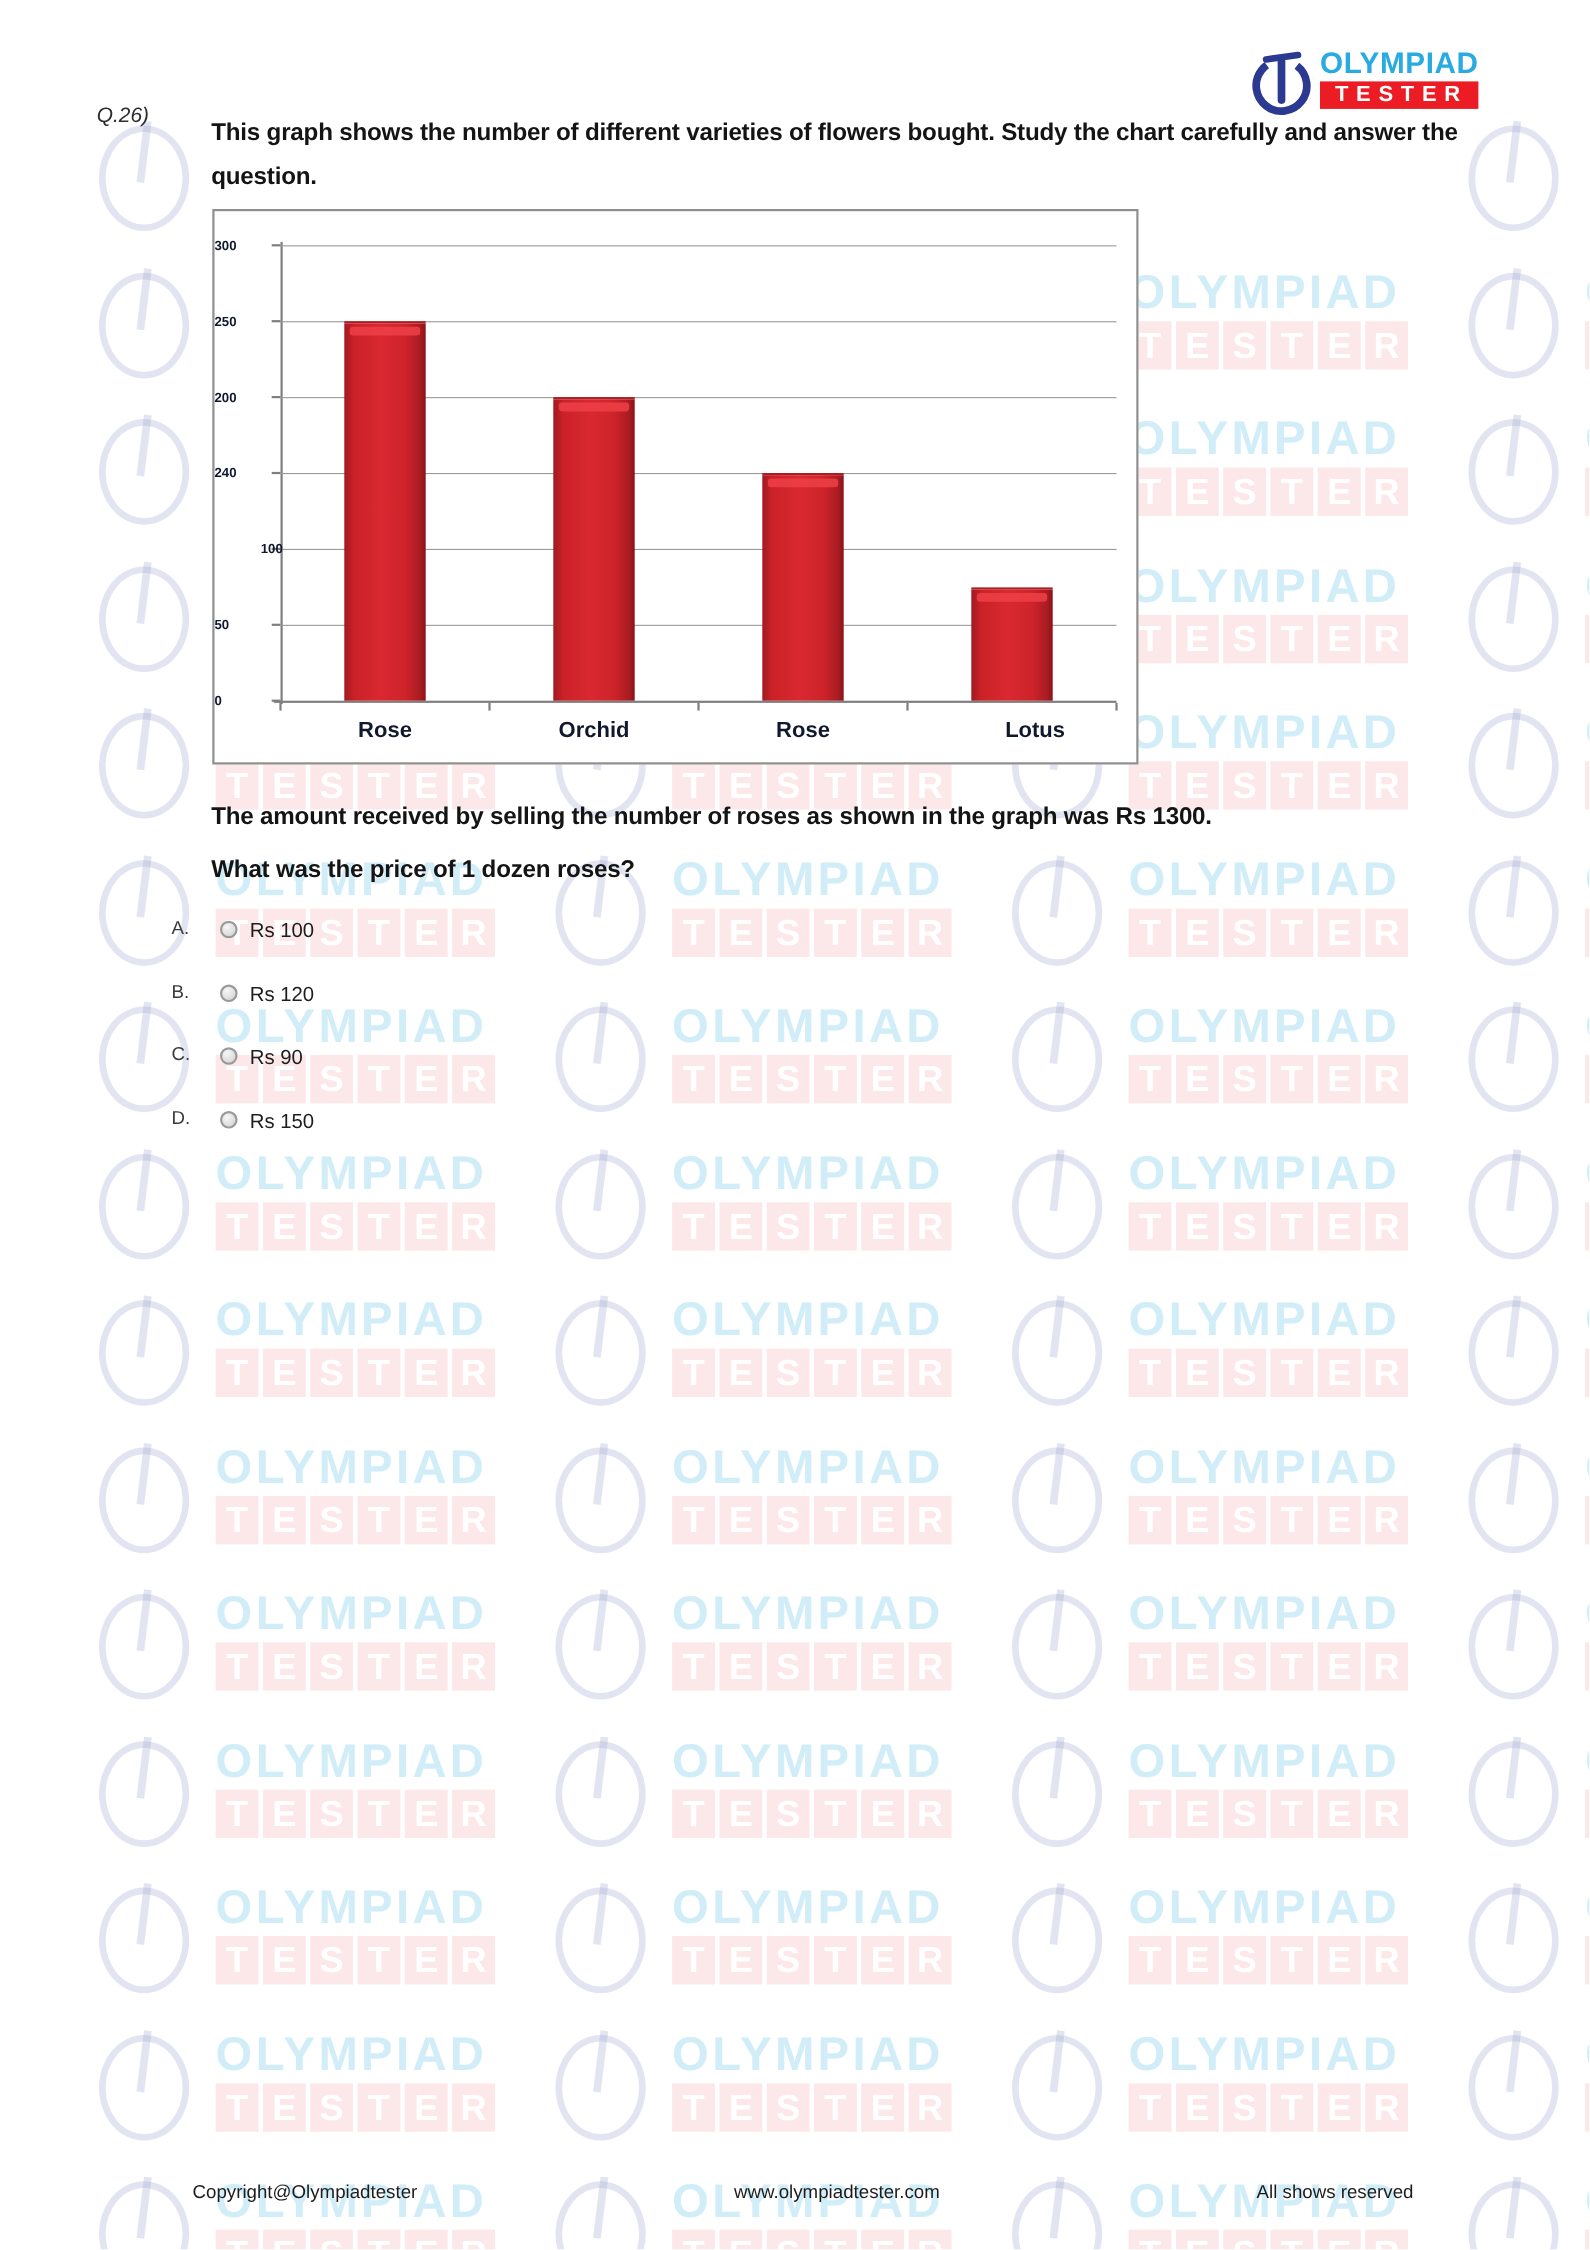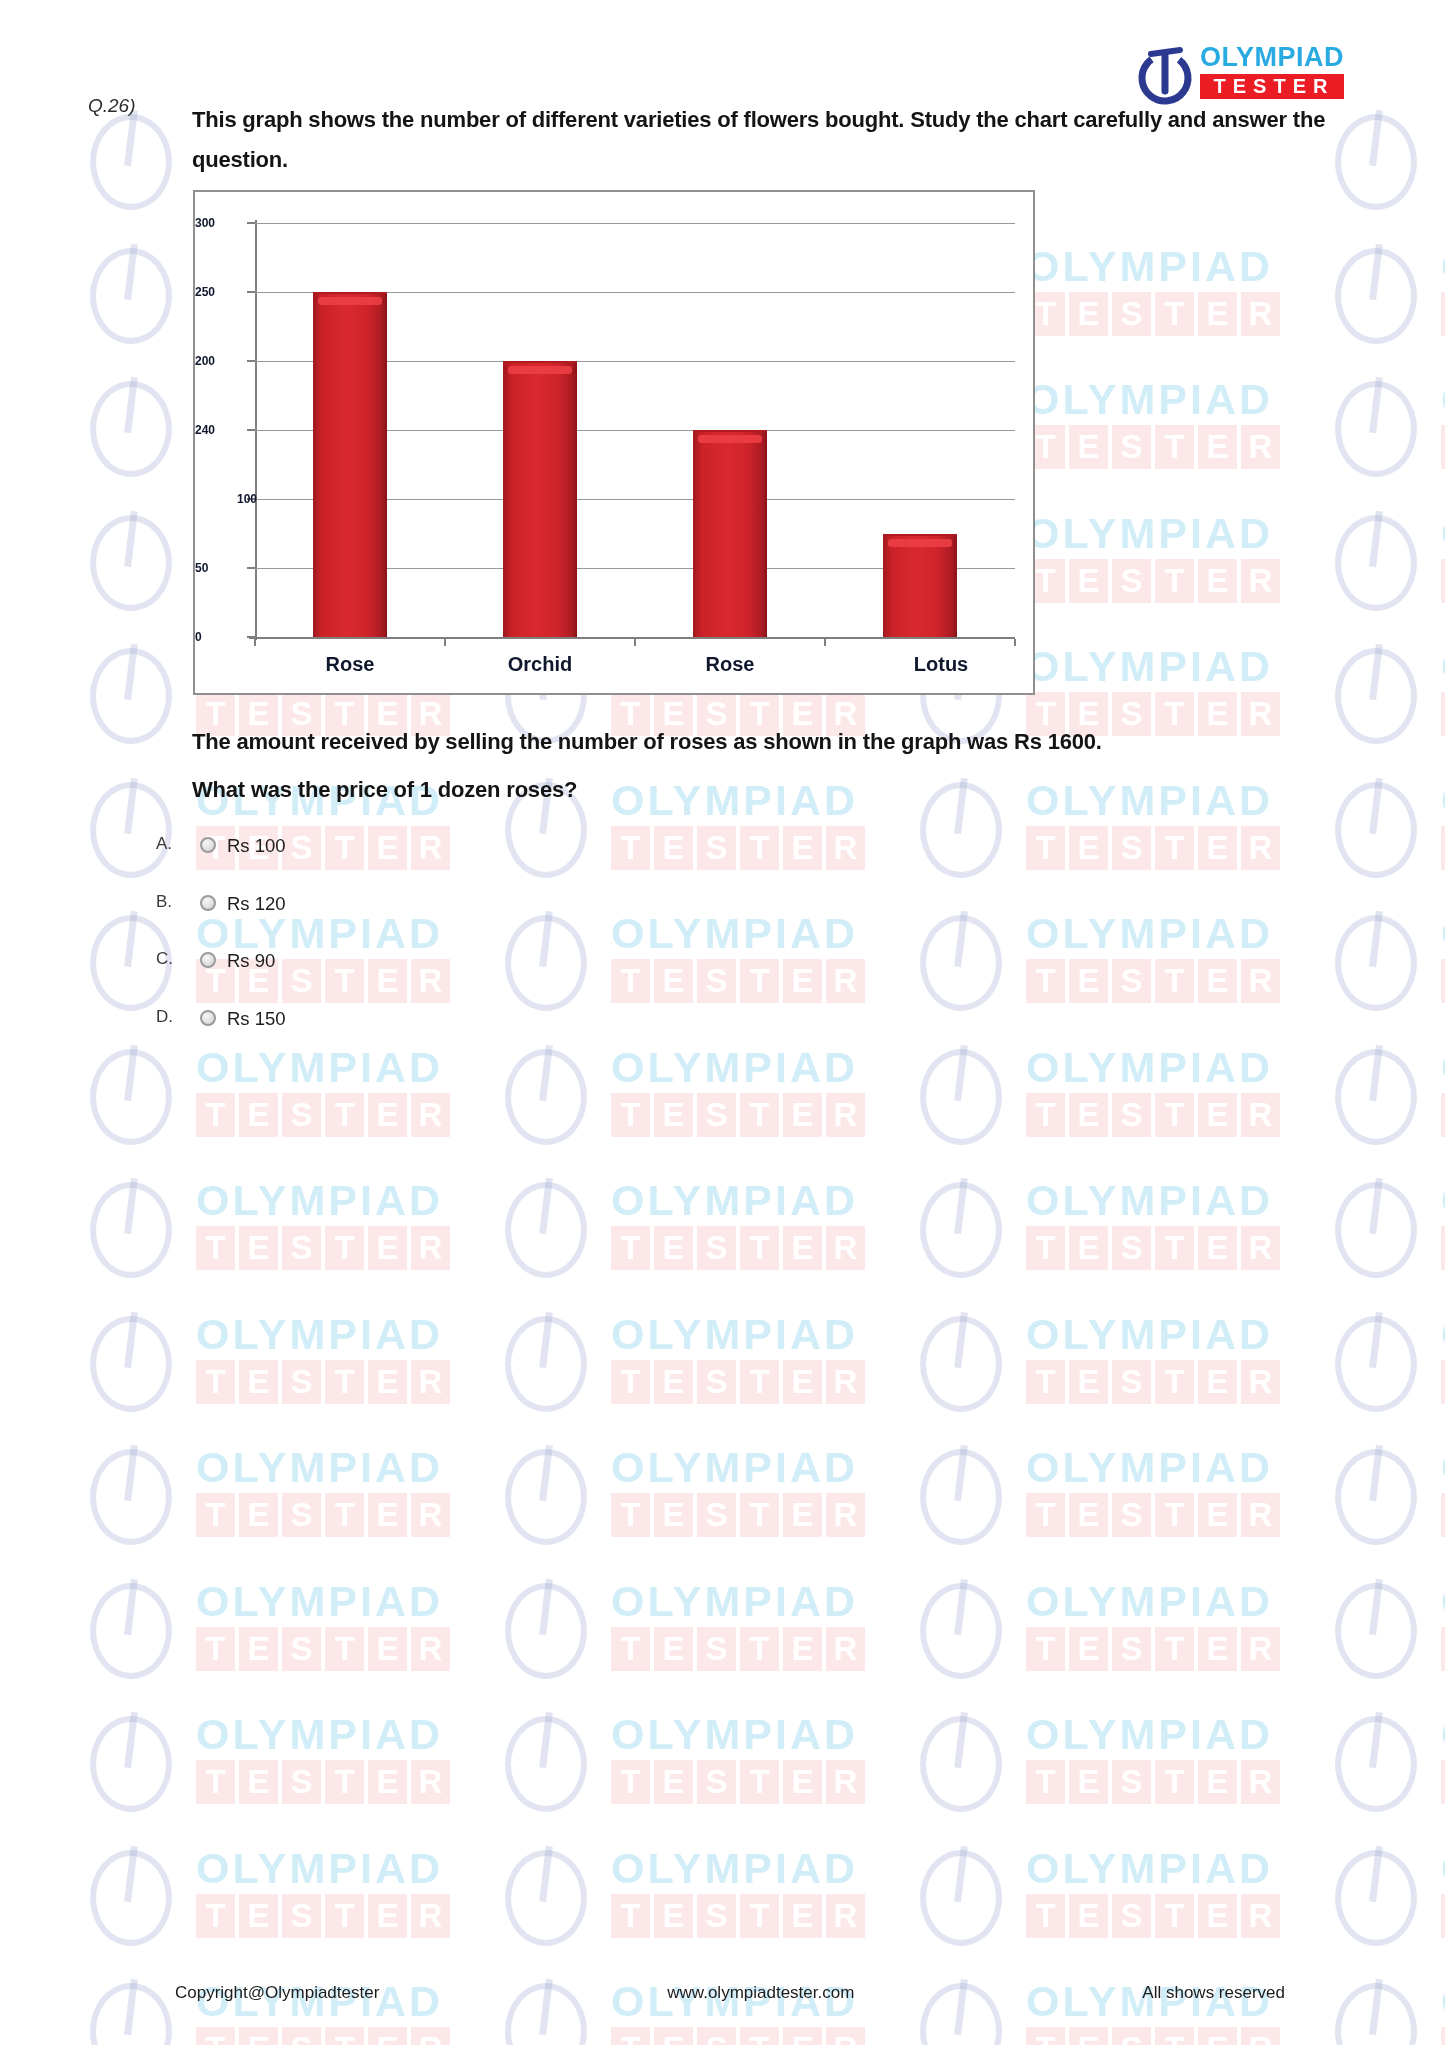--- a/index.html
+++ b/index.html
@@ -547,21 +547,21 @@
       <div class="bar" style="left: 118px; width: 74px; top: 100px; height: 345px;"></div>
       <div class="xlab" style="left: 75px; width: 160px; top: 461px;">Rose</div>
       <div class="bar" style="left: 308px; width: 74px; top: 169px; height: 276px;"></div>
       <div class="xlab" style="left: 265px; width: 160px; top: 461px;">Orchid</div>
       <div class="bar" style="left: 498px; width: 74px; top: 238px; height: 207px;"></div>
       <div class="xlab" style="left: 455px; width: 160px; top: 461px;">Rose</div>
       <div class="bar" style="left: 688px; width: 74px; top: 341.5px; height: 103.5px;"></div>
       <div class="xlab" style="left: 666px; width: 160px; top: 461px;">Lotus</div>
     </div>
 
-  <div id="statement">The amount received by selling the number of roses as shown in the graph was Rs 1600.</div>
+  <div id="statement">The amount received by selling the number of roses as shown in the graph was Rs 1300.</div>
   <div id="subq">What was the price of 1 dozen roses?</div>
 
   <div class="opt-row" style="top:833px;">
     <span class="opt-letter">A.</span>
     <span class="radio"></span>
     <span class="opt-text">Rs 100</span>
   </div>
   <div class="opt-row" style="top:891px;">
     <span class="opt-letter">B.</span>
     <span class="radio"></span>

